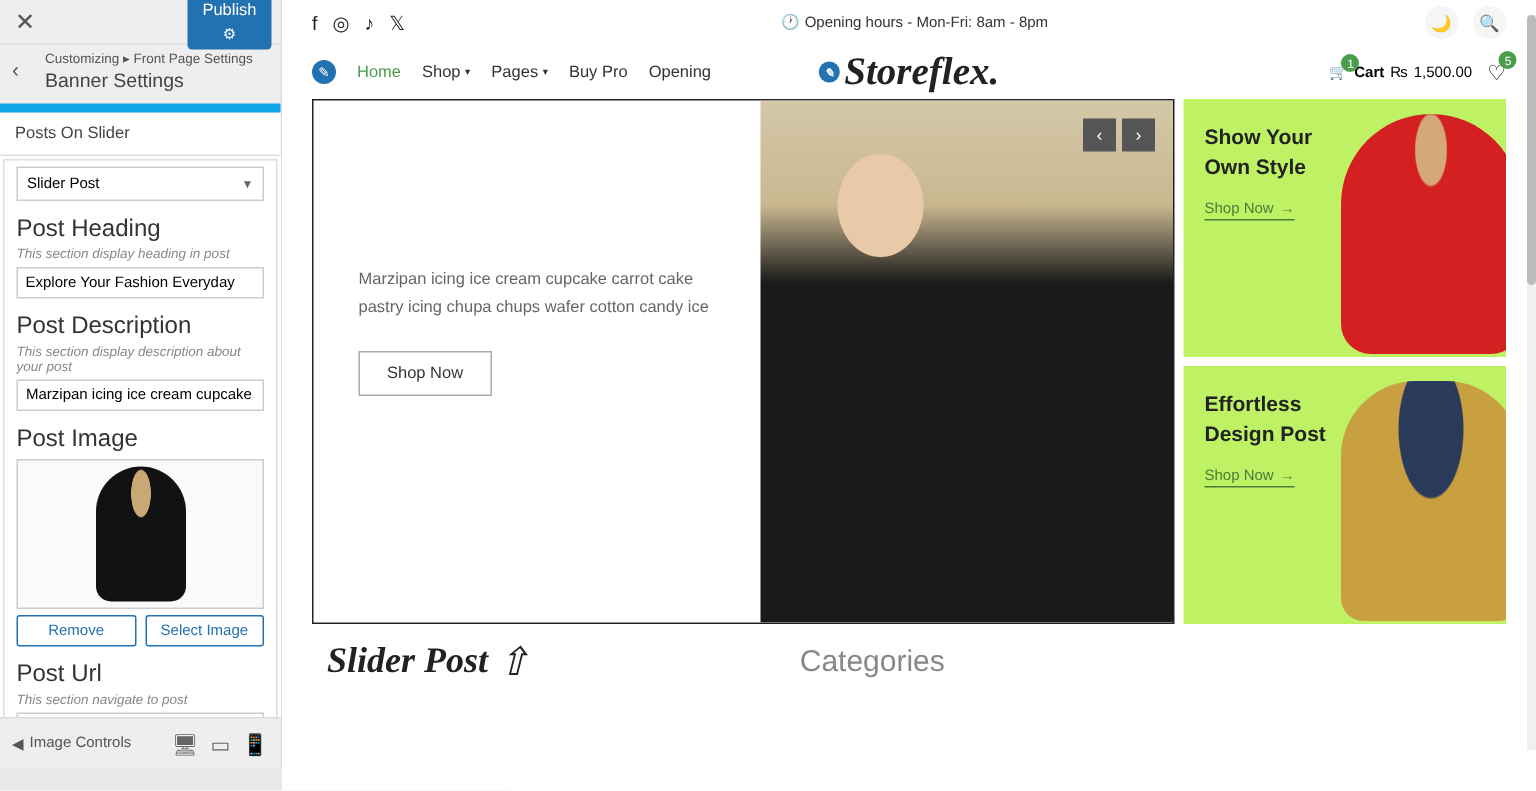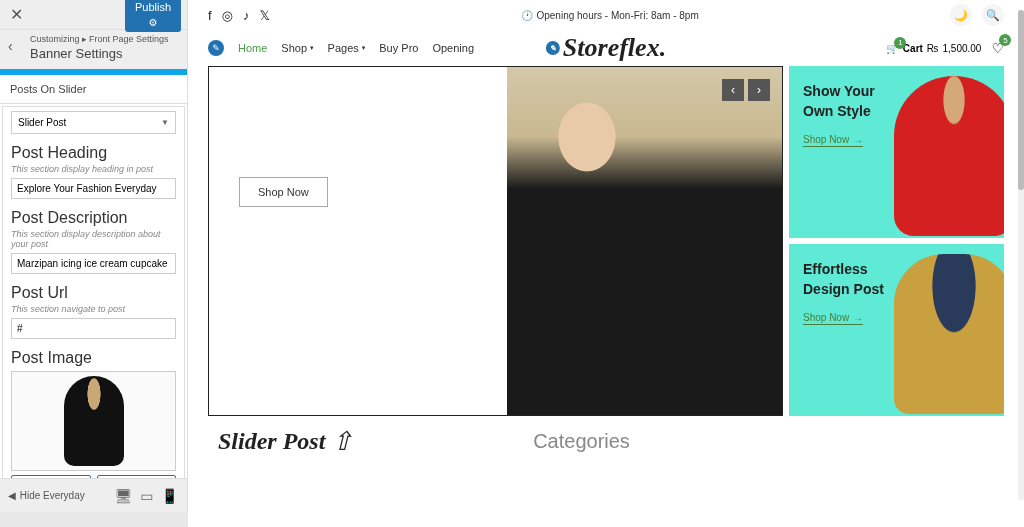--- a/index.html
+++ b/index.html
@@ -63,21 +63,21 @@
 .banner-text { width: 52%; padding: 50px 20px 20px 30px; }
 .banner-h { font-size: 28px; color: #333; font-weight: 400; line-height: 1.5; margin-bottom: 18px; }
 .banner-p { font-size: 11px; color: #666; line-height: 1.7; margin-bottom: 20px; }
 .shop-btn { border: 1px solid #aaa; background: #fff; padding: 8px 18px; font-size: 11px; color: #333; cursor: pointer; }
 .banner-img { width: 48%; background: linear-gradient(180deg, #d4c8a8 0%, #c9b890 20%, #1a1a1a 35%, #1a1a1a 100%); position: relative; }
 .banner-face { position: absolute; top: 10px; left: 30px; width: 100px; height: 120px; background: radial-gradient(ellipse, #e8c9a8 40%, transparent 41%); }
 .slider-arrows { position: absolute; top: 12px; right: 12px; display: flex; gap: 4px; }
 .arrow-btn { width: 22px; height: 22px; background: #555; color: #fff; display: flex; align-items: center; justify-content: center; cursor: pointer; font-size: 12px; }
 
 .side-banners { width: 215px; display: flex; flex-direction: column; gap: 6px; }
-.side-banner { flex: 1; background: #5eead4; padding: 16px 14px; position: relative; overflow: hidden; }
+.side-banner { flex: 1; background: #bef264; padding: 16px 14px; position: relative; overflow: hidden; }
 .side-h { font-size: 14px; color: #222; line-height: 1.4; margin-bottom: 8px; max-width: 100px; }
 .side-link { font-size: 10px; color: #4a7d3a; cursor: pointer; display: inline-flex; align-items: center; gap: 4px; border-bottom: 1px solid #4a7d3a; padding-bottom: 1px; }
 .side-figure { position: absolute; right: -10px; top: 10px; width: 120px; height: 160px; }
 .fig1 { background: radial-gradient(ellipse at 50% 15%, #d4a878 0%, #d4a878 12%, #d42020 13%, #d42020 100%); border-radius: 60px 60px 20px 20px; }
 .fig2 { background: radial-gradient(ellipse at 50% 20%, #2a3a5a 0%, #2a3a5a 25%, #c8a040 26%, #c8a040 100%); border-radius: 50px 50px 15px 15px; }
 
 .bottom-labels { display: flex; padding: 10px 30px; align-items: center; gap: 180px; }
 .slider-label { font-family: Georgia, serif; font-size: 24px; font-weight: bold; font-style: italic; color: #222; display: flex; align-items: center; gap: 6px; }
 .up-arrow { font-size: 26px; font-weight: normal; }
 .cat-label { font-size: 20px; color: #888; }
@@ -115,50 +115,50 @@
       <div class="field-group">
         <label class="field-label">Post Heading</label>
         <div class="field-hint">This section display heading in post</div>
         <input class="text-input" value="Explore Your Fashion Everyday" style="">
       </div>
 
       <div class="field-group">
         <label class="field-label">Post Description</label>
         <div class="field-hint">This section display description about your post</div>
         <input class="text-input" value="Marzipan icing ice cream cupcake car" style="">
-      </div>
-
-      <div class="field-group">
-        <label class="field-label">Post Url</label>
-        <div class="field-hint">This section navigate to post</div>
-        <input class="text-input" value="#" style="">
       </div>
 
       <div class="field-group">
         <label class="field-label">Post Image</label>
         <div class="image-preview">
           <div class="img-silhouette"></div>
         </div>
         <div class="image-btns">
           <button class="img-btn">Remove</button>
           <button class="img-btn">Select Image</button>
         </div>
       </div>
 
       <div class="field-group">
+        <label class="field-label">Post Url</label>
+        <div class="field-hint">This section navigate to post</div>
+        <input class="text-input" value="#" style="">
+      </div>
+
+      <div class="field-group">
         <label class="field-label">Button Text</label>
 
       </div>
     </div>
   </div>
 
   <div class="cust-footer">
     <button class="hide-ctrl">
       <span>◀</span>
-      <span>Hide Everyday</span>
+      <span>Image Controls</span>
     </button>
     <div class="devices">
       <span class="dev-icon">🖥</span>
       <span class="dev-icon">▭</span>
       <span class="dev-icon">📱</span>
     </div>
   </div>
 </div>
 
 <div class="preview">
@@ -212,20 +212,21 @@
       </div>
     </div>
   </div>
 
   <div class="hero">
     <div class="banner">
       <div class="banner-text">
         <h1 class="banner-h">
           <br>
         </h1>
+        <p class="banner-p">Marzipan icing ice cream cupcake carrot cake pastry icing chupa chups wafer cotton candy ice</p>
         <button class="shop-btn">Shop Now</button>
       </div>
       <div class="banner-img">
         <div class="banner-face"></div>
       </div>
       <div class="slider-arrows">
         <div class="arrow-btn">‹</div>
         <div class="arrow-btn">›</div>
       </div>
     </div>

